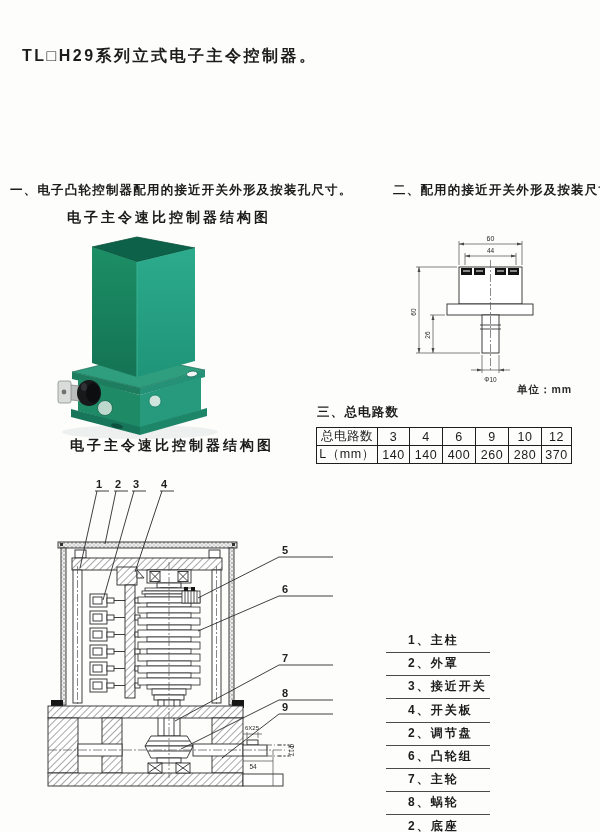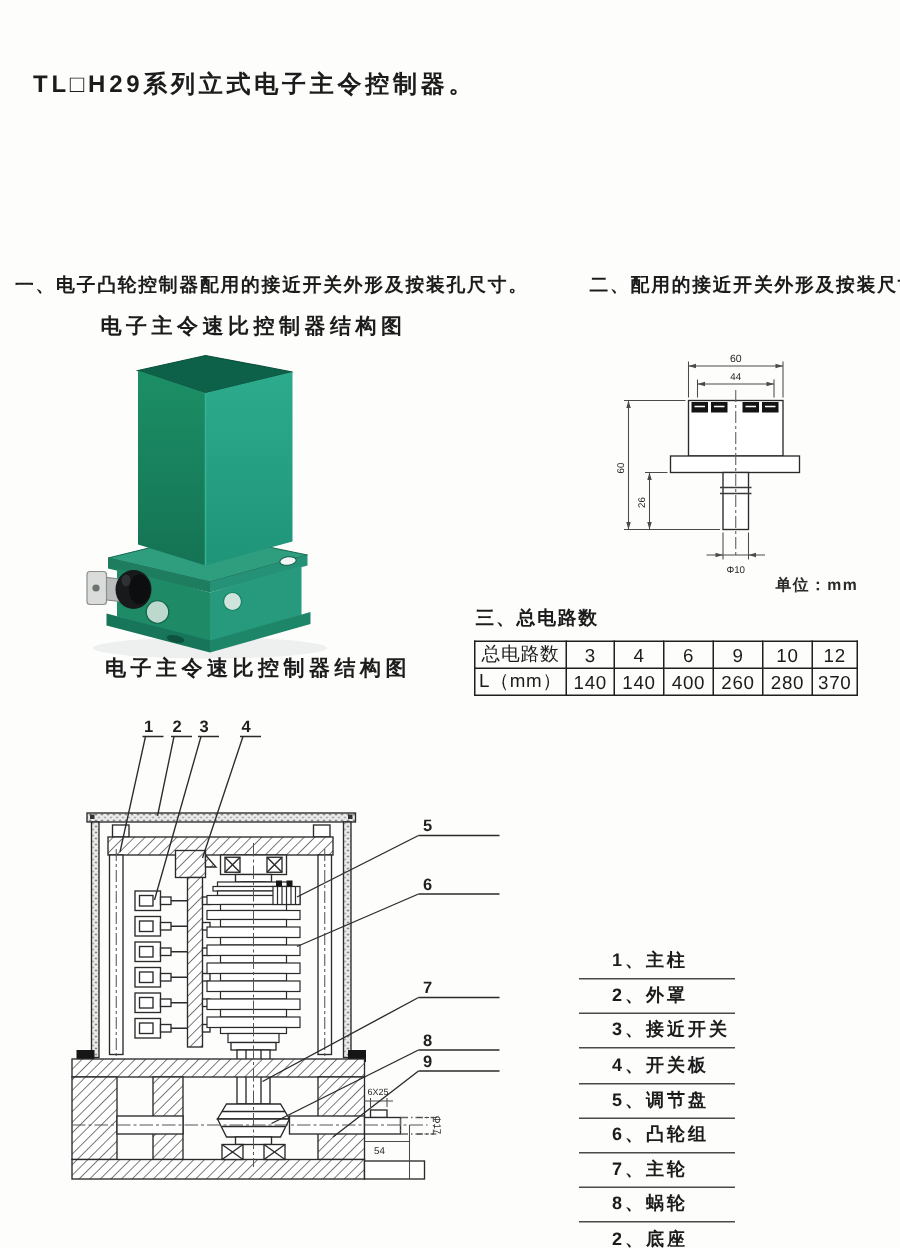--- a/index.html
+++ b/index.html
@@ -407,20 +407,20 @@
       <text x="250" y="219" text-anchor="middle">8</text>
       <text x="250" y="233" text-anchor="middle">9</text>
     </g>
   </svg>
 
   <div class="abs parts">
     <div class="part-item">1、主柱</div>
     <div class="part-item">2、外罩</div>
     <div class="part-item">3、接近开关</div>
     <div class="part-item">4、开关板</div>
-    <div class="part-item">5、调节盘</div>
+    <div class="part-item">2、调节盘</div>
     <div class="part-item">6、凸轮组</div>
     <div class="part-item">7、主轮</div>
     <div class="part-item">8、蜗轮</div>
     <div class="part-item">2、底座</div>
   </div>
 
 </div>
 
 </body></html>

